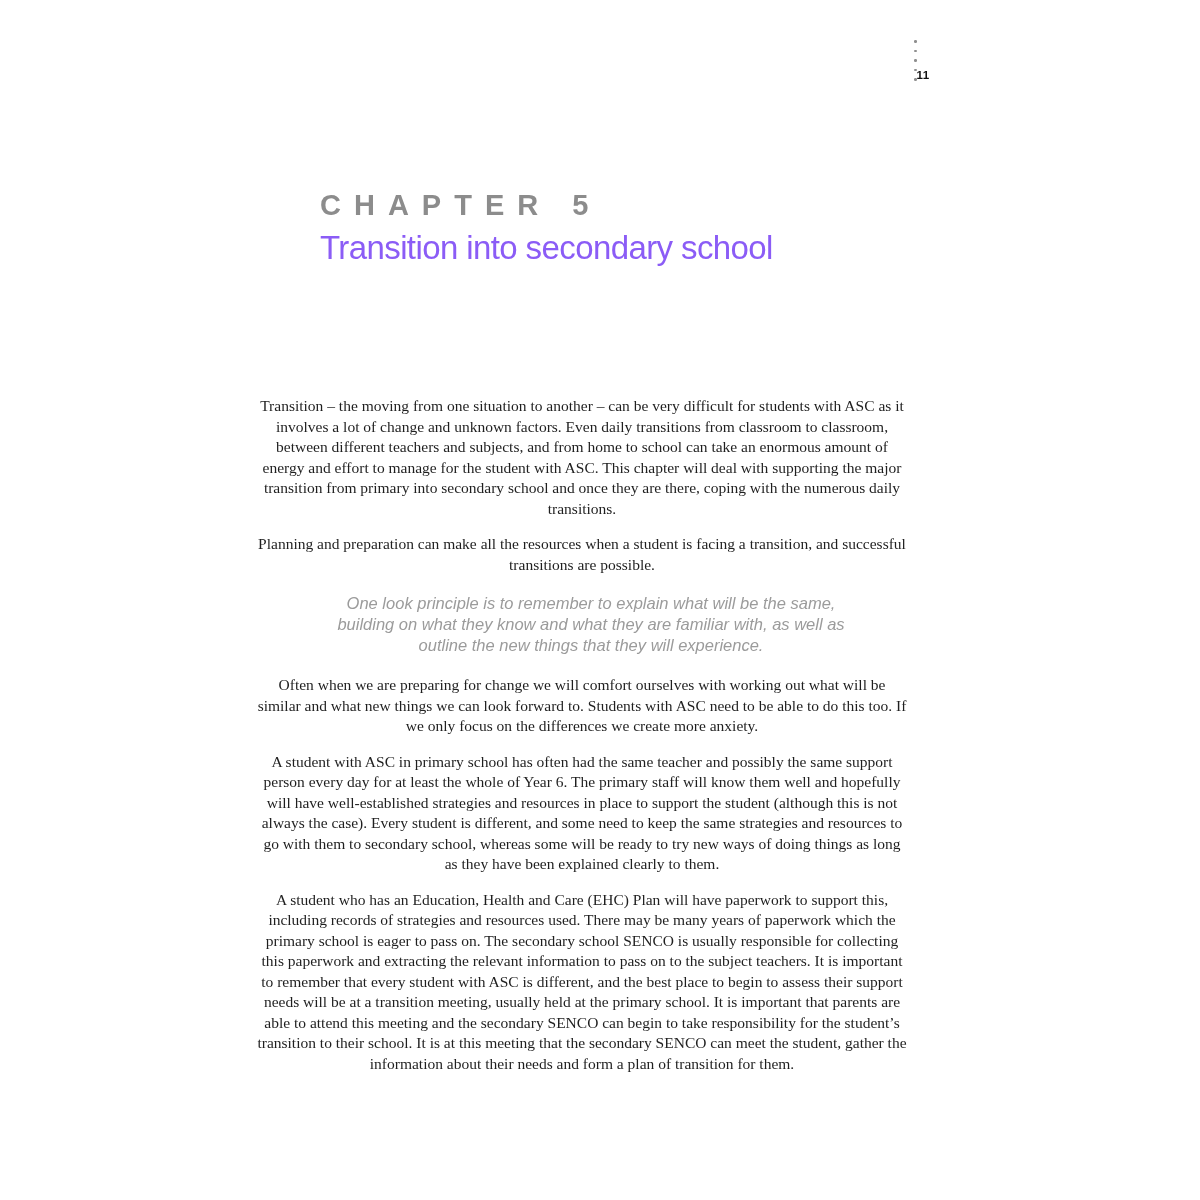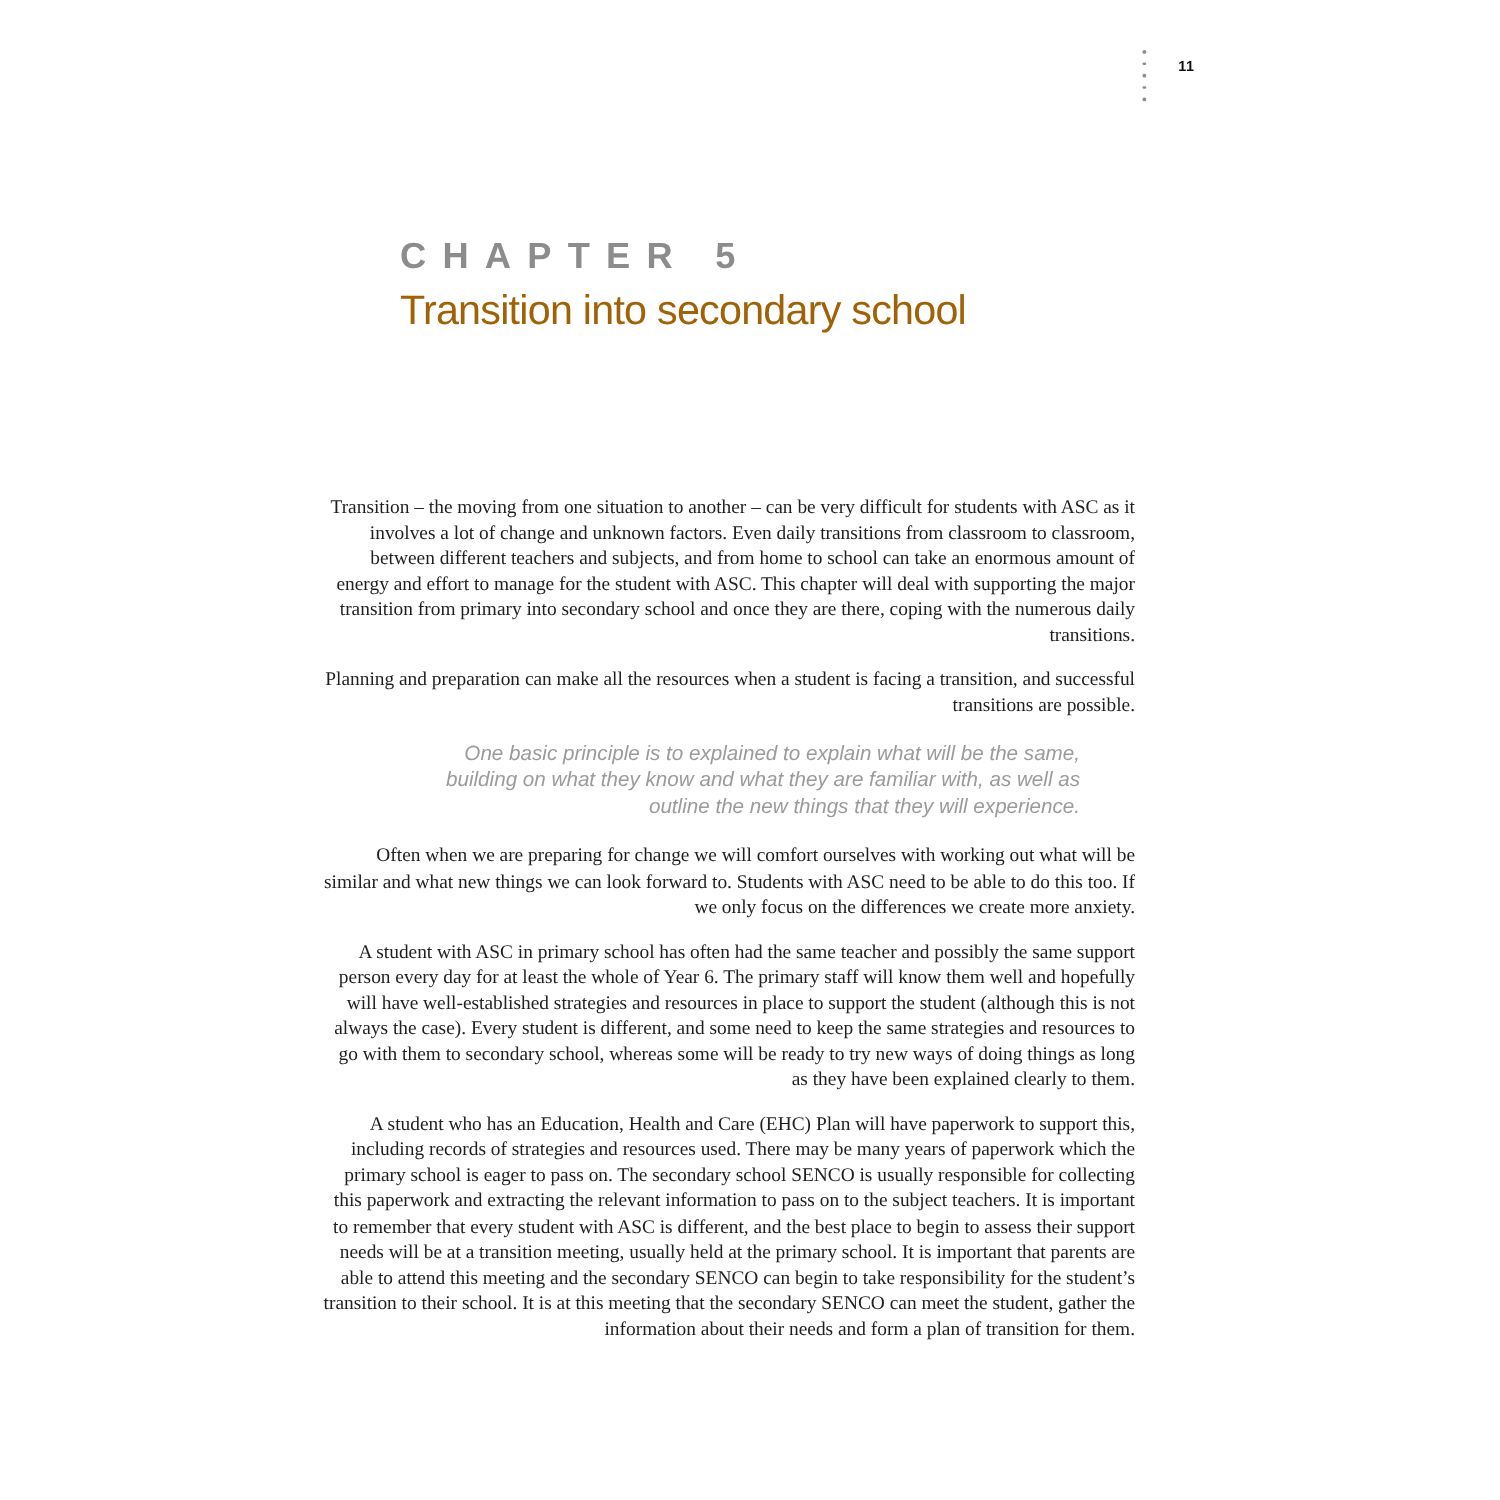--- a/index.html
+++ b/index.html
@@ -18,22 +18,22 @@
     height: 1200px;
     background: #ffffff;
   }
 
   
   .folio {
     position: absolute;
     top: 38px;
     left: 914px;
     display: flex;
-    align-items: flex-start;
-    gap: 26px;
+    align-items: flex-end;
+    gap: 0;
   }
   .dot-rule {
     display: flex;
     flex-direction: column;
     gap: 7px;
     padding-top: 2px;
   }
   .dot-rule .dot {
     width: 2.5px;
     height: 2.5px;
@@ -63,34 +63,34 @@
     letter-spacing: 13px;
     color: #8c8c8c;
     white-space: nowrap;
   }
   .chapter-title {
     margin-top: 7px;
     font-family: "Liberation Sans", sans-serif;
     font-size: 33px;
     font-weight: normal;
     letter-spacing: -0.6px;
-    color: #a16207;
+    color: #8b5cf6;
     white-space: nowrap;
   }
 
   
   .content {
     position: absolute;
     top: 396px;
     left: 256px;
     width: 652px;
     font-size: 15.5px;
     line-height: 20.5px;
     color: #1f1f1f;
-    text-align: right;
+    text-align: center;
   }
   .content p.body-para {
     margin-bottom: 15px;
   }
   .content .pull-quote {
     margin: 18px 44px 19px 62px;
     font-family: "Liberation Sans", sans-serif;
     font-style: italic;
     font-size: 16.5px;
     line-height: 21px;
@@ -114,19 +114,19 @@
   </div>
 
   <div class="chapter-block">
     <div class="chapter-label">CHAPTER 5</div>
     <div class="chapter-title">Transition into secondary school</div>
   </div>
 
   <div class="content">
     <p class="body-para">Transition – the moving from one situation to another – can be very difficult for students with ASC as it involves a lot of change and unknown factors. Even daily transitions from classroom to classroom, between different teachers and subjects, and from home to school can take an enormous amount of energy and effort to manage for the student with ASC. This chapter will deal with supporting the major transition from primary into secondary school and once they are there, coping with the numerous daily transitions.</p>
     <p class="body-para">Planning and preparation can make all the resources when a student is facing a transition, and successful transitions are possible.</p>
-    <p class="pull-quote">One basic principle is to explained to explain what will be the same, building on what they know and what they are familiar with, as well as outline the new things that they will experience.</p>
+    <p class="pull-quote">One look principle is to remember to explain what will be the same, building on what they know and what they are familiar with, as well as outline the new things that they will experience.</p>
     <p class="body-para">Often when we are preparing for change we will comfort ourselves with working out what will be similar and what new things we can look forward to. Students with ASC need to be able to do this too. If we only focus on the differences we create more anxiety.</p>
     <p class="body-para">A student with ASC in primary school has often had the same teacher and possibly the same support person every day for at least the whole of Year 6. The primary staff will know them well and hopefully will have well-established strategies and resources in place to support the student (although this is not always the case). Every student is different, and some need to keep the same strategies and resources to go with them to secondary school, whereas some will be ready to try new ways of doing things as long as they have been explained clearly to them.</p>
     <p class="body-para">A student who has an Education, Health and Care (EHC) Plan will have paperwork to support this, including records of strategies and resources used. There may be many years of paperwork which the primary school is eager to pass on. The secondary school SENCO is usually responsible for collecting this paperwork and extracting the relevant information to pass on to the subject teachers. It is important to remember that every student with ASC is different, and the best place to begin to assess their support needs will be at a transition meeting, usually held at the primary school. It is important that parents are able to attend this meeting and the secondary SENCO can begin to take responsibility for the student’s transition to their school. It is at this meeting that the secondary SENCO can meet the student, gather the information about their needs and form a plan of transition for them.</p>
   </div>
 
 </div>
 
 </body></html>

